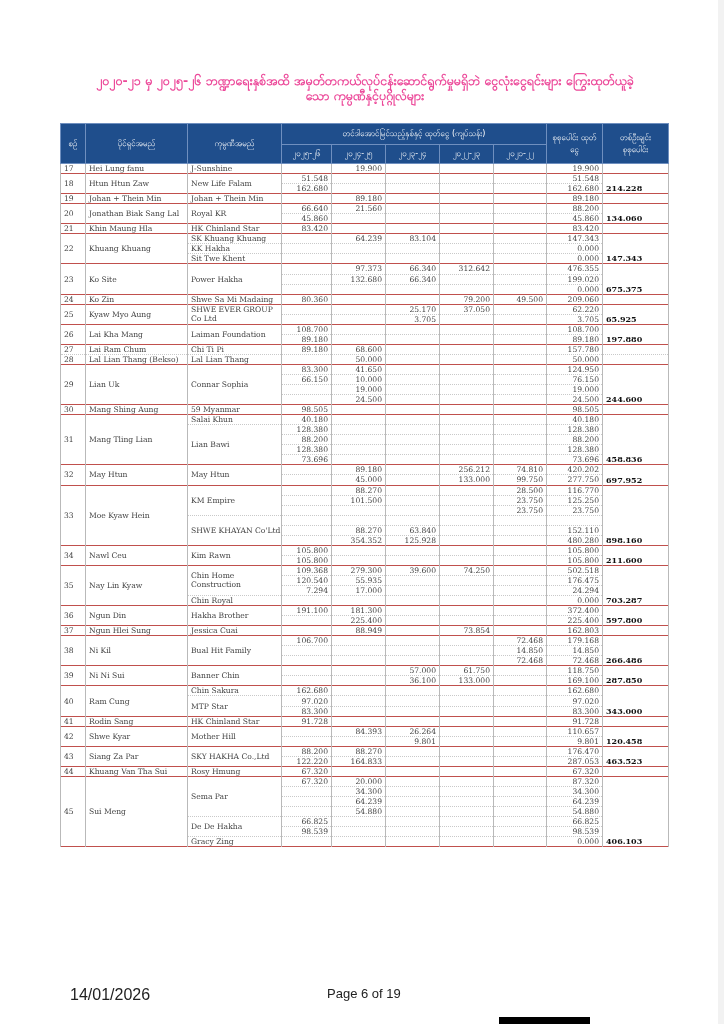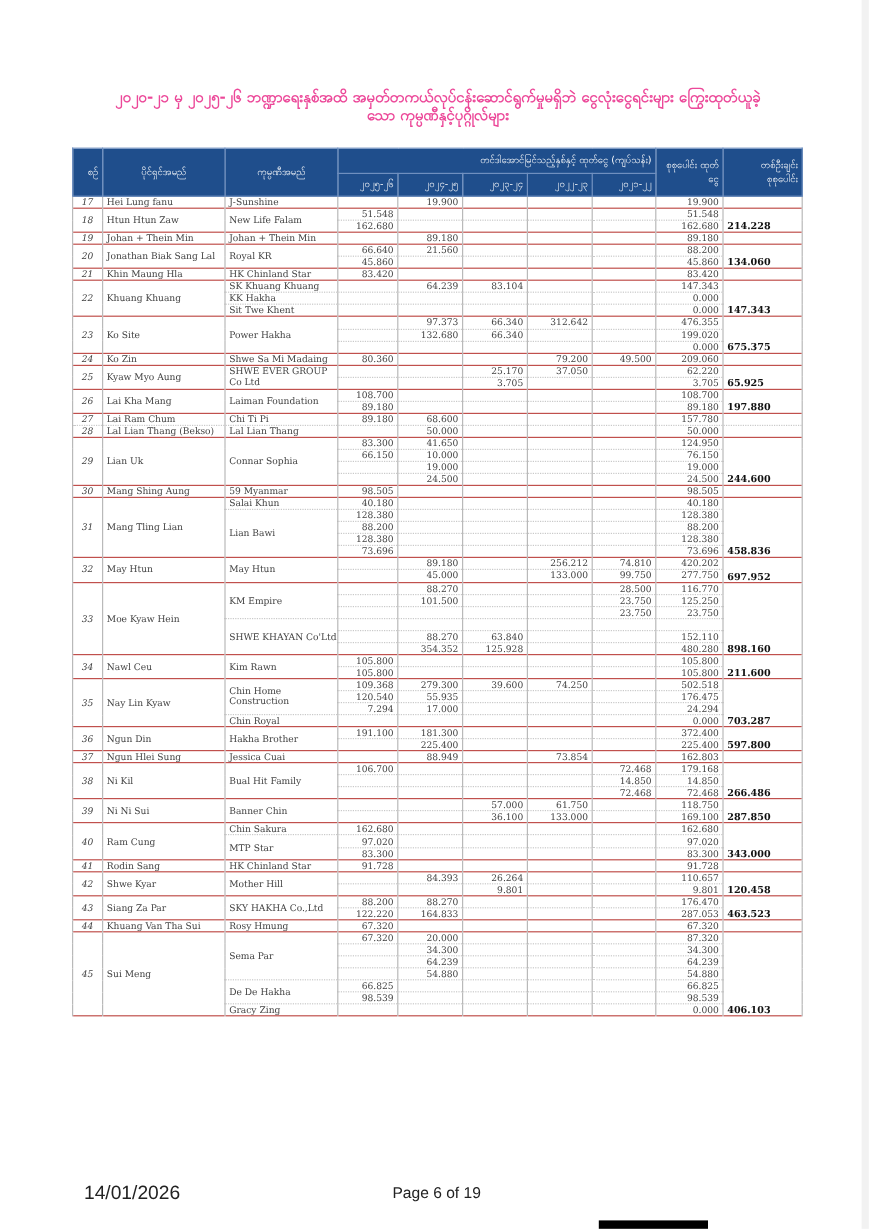--- a/index.html
+++ b/index.html
@@ -1,25 +1,25 @@
 <!DOCTYPE html>
 <html><head>
 <meta charset="utf-8">
 <style>
   html,body{margin:0;padding:0;background:#fff;}
   body{width:724px;height:1024px;position:relative;overflow:hidden;font-family:"DejaVu Serif","Liberation Serif",serif;color:#333;}
   .rightedge{position:absolute;left:718px;top:0;width:6px;height:1024px;background:#f2f2f2;}
   .title{position:absolute;left:90px;top:73px;width:550px;text-align:center;font-size:12.5px;line-height:15px;color:#ec4899;font-weight:bold;font-family:"DejaVu Sans",sans-serif;}
   table{position:absolute;left:60px;top:123px;border-collapse:collapse;table-layout:fixed;width:608px;font-size:7.6px;}
-  th{background:#1f4e8c;color:#fff;font-weight:normal;font-family:"DejaVu Sans",sans-serif;font-size:8px;border:1px solid #6f8fbf;padding:0 3px;text-align:right;}
+  th{background:#1f4e8c;color:#fff;font-weight:normal;font-family:"DejaVu Sans",sans-serif;font-size:8px;border:1px solid #6f8fbf;padding:0 3px;}
   thead tr.h1 th{height:20px;}
   thead tr.h2 th{height:18px;}
   td{border-left:1px solid #b9b9b9;border-right:1px solid #b9b9b9;border-top:1px dotted #c9c9c9;height:9.05px;padding:0 3px;line-height:9px;white-space:nowrap;overflow:hidden;color:#444;}
   td.num{text-align:right;}
-  td.no{text-align:center;font-style:italic;}
+  td.no{text-align:left;}
   td.tot{text-align:left;font-weight:bold;color:#111;font-size:8px;vertical-align:bottom;}
   tr.gstart td{border-top:1.5px solid #c0504d;}
   tbody{border-bottom:1.5px solid #c0504d;}
   td.wrap{white-space:normal;line-height:9.5px;}
   .footer-date{position:absolute;left:24px;top:986px;font-size:16px;font-family:"Liberation Sans",sans-serif;color:#222;margin-left:46px;}
   .footer-page{position:absolute;left:327px;top:986px;font-size:13px;font-family:"Liberation Sans",sans-serif;color:#222;}
   .blackbar{position:absolute;left:499px;top:1017px;width:91px;height:7px;background:#000;}
 </style>
 </head>
 <body>

